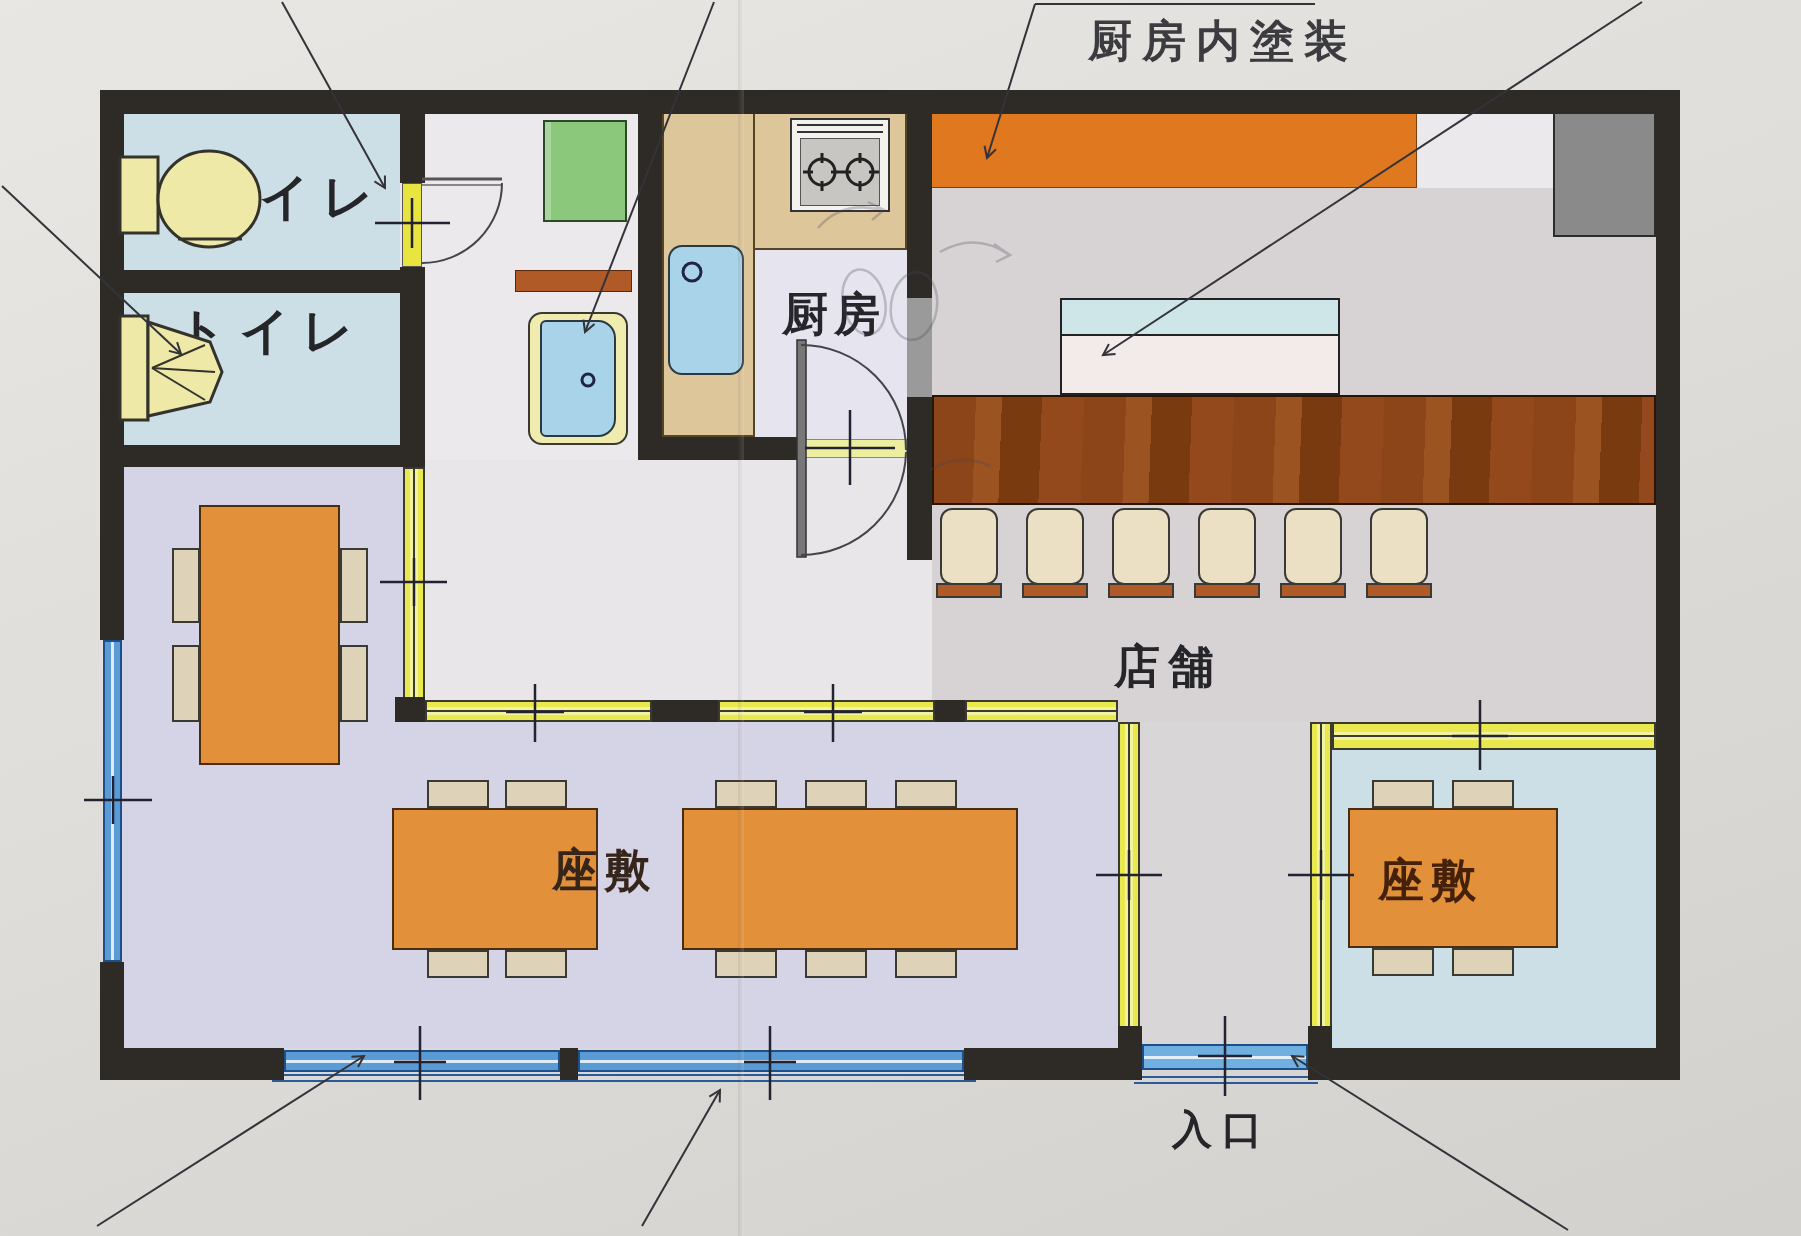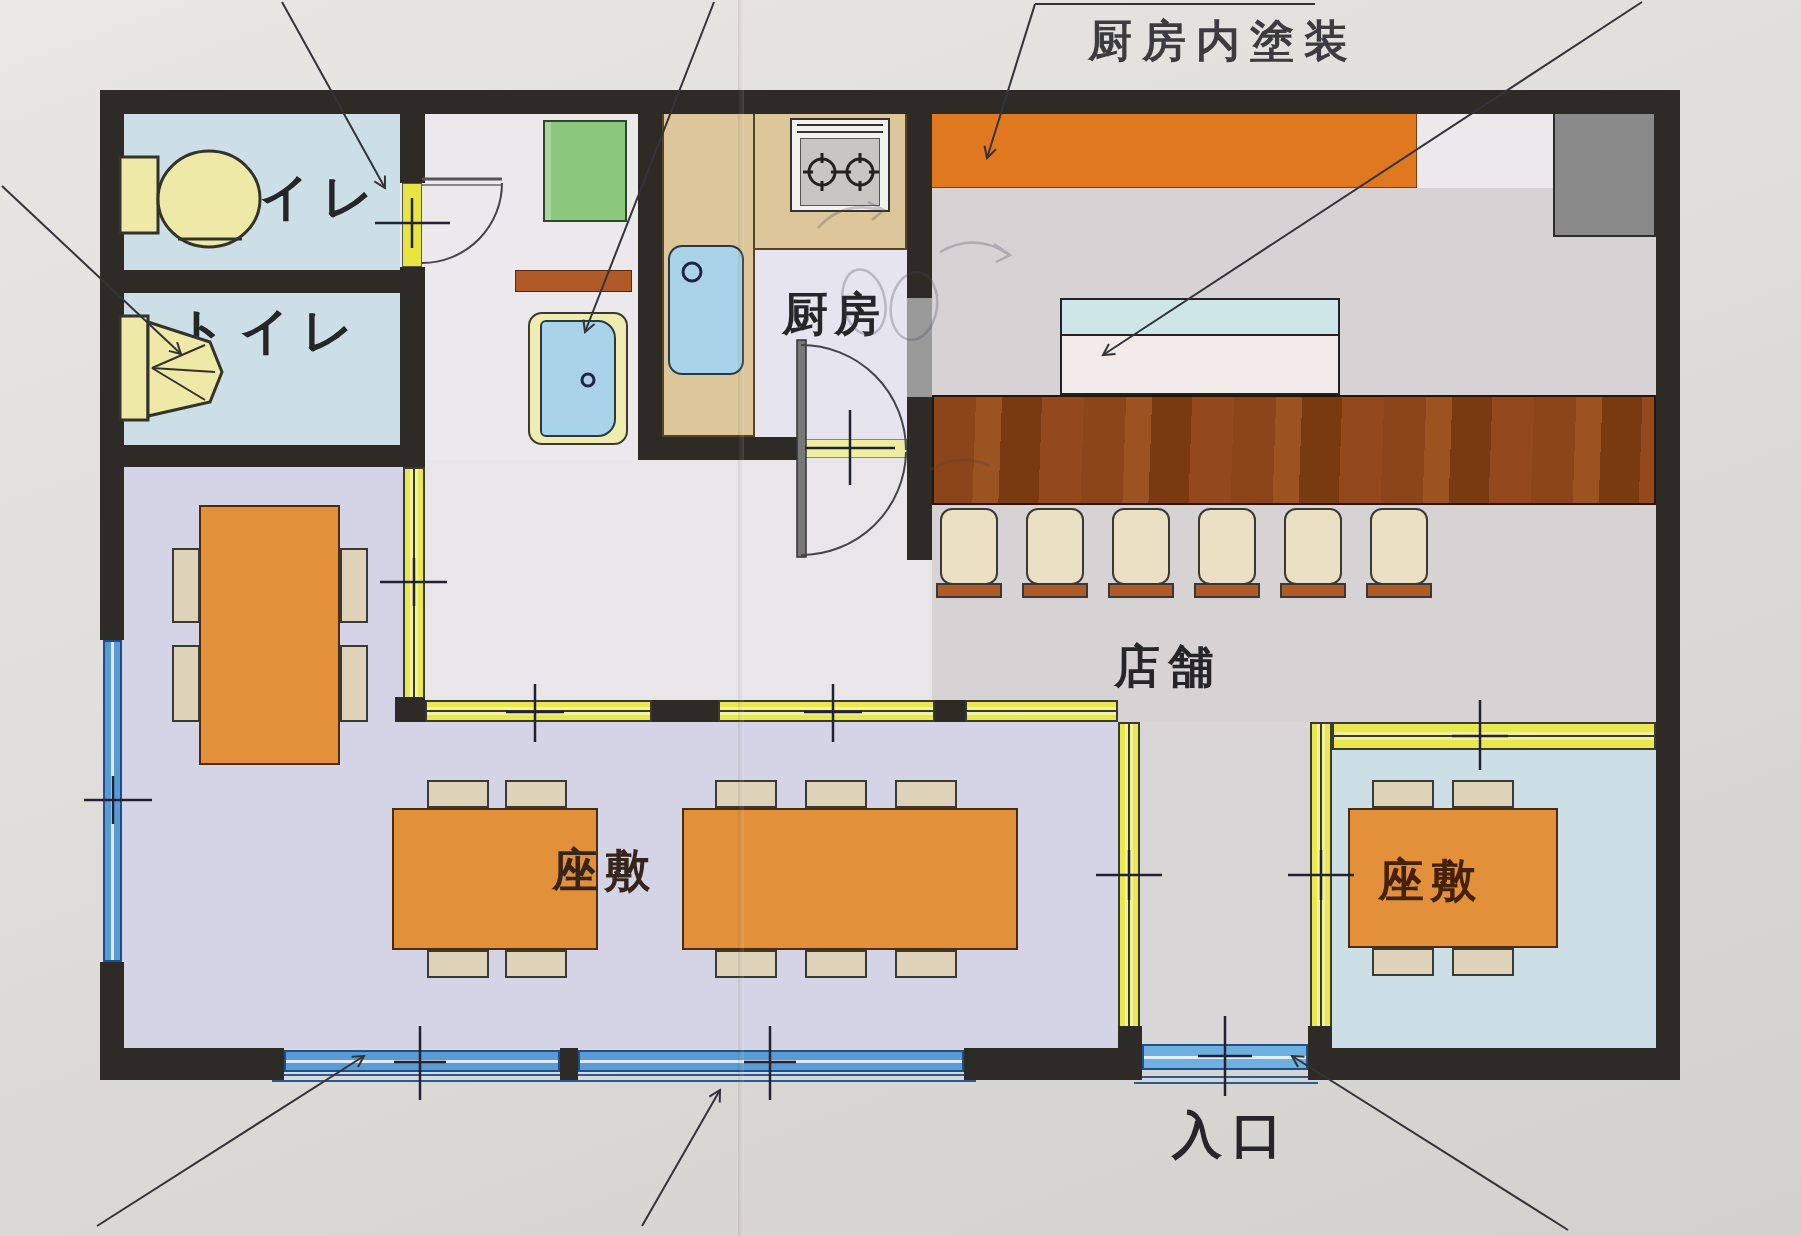--- a/index.html
+++ b/index.html
@@ -156,21 +156,21 @@
 <div class="stoolbase" style="left:1280px;top:583px;width:66px;height:15px;"></div>
 <div class="stool" style="left:1370px;top:508px;width:58px;height:77px;"></div>
 <div class="stoolbase" style="left:1366px;top:583px;width:66px;height:15px;"></div>
 
 <div class="lbl" style="left:196px;top:164px;font-size:50px;letter-spacing:12px;">トイレ</div>
 <div class="lbl" style="left:176px;top:298px;font-size:50px;letter-spacing:12px;">トイレ</div>
 <div class="lbl" style="left:782px;top:284px;font-size:46px;letter-spacing:6px;">厨房</div>
 <div class="lbl" style="left:1114px;top:636px;font-size:46px;letter-spacing:8px;">店舗</div>
 <div class="lbl" style="left:552px;top:840px;font-size:46px;letter-spacing:6px;color:#35251a;">座敷</div>
 <div class="lbl" style="left:1378px;top:850px;font-size:46px;letter-spacing:6px;color:#45210c;">座敷</div>
-<div class="lbl" style="left:1172px;top:1102px;font-size:50px;letter-spacing:10px;">入口</div>
+<div class="lbl" style="left:1172px;top:1102px;font-size:40px;letter-spacing:10px;">入口</div>
 <div class="lbl" style="left:1088px;top:12px;font-size:44px;letter-spacing:10px;color:#3c3c40;">厨房内塗装</div>
 
 <svg class="overlay" width="1801" height="1236" viewBox="0 0 1801 1236">
   <defs>
     <marker id="ah" markerWidth="16" markerHeight="14" refX="13" refY="7" orient="auto" markerUnits="userSpaceOnUse">
       <path d="M2,1 L13,7 L2,13" fill="none" stroke="#33333a" stroke-width="2"></path>
     </marker>
   </defs>
 
   <g>

